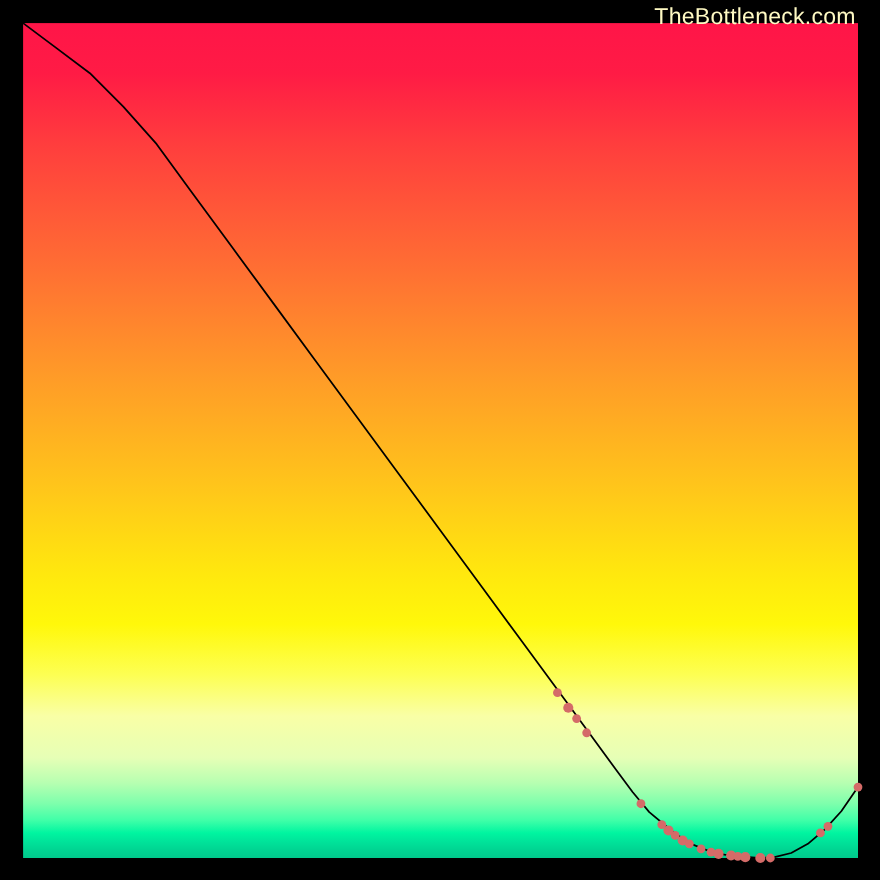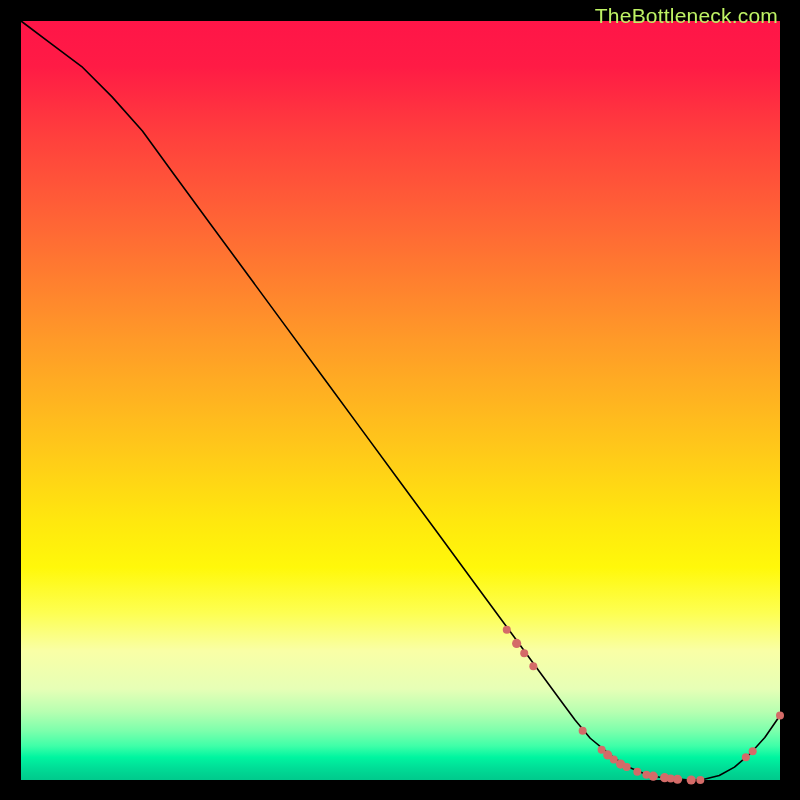--- a/index.html
+++ b/index.html
@@ -38,21 +38,21 @@
       #00c98c 100%
     );
   }
   .watermark {
     position: absolute;
     top: 4px;
     right: 22px;
     font-family: Arial, Helvetica, sans-serif;
     font-size: 21px;
     font-weight: 500;
-    color: #bef264;
+    color: #fef9c3;
     letter-spacing: 0.2px;
   }
   svg.overlay {
     position: absolute;
     left: 21px;
     top: 21px;
     width: 759px;
     height: 759px;
     overflow: visible;
   }

